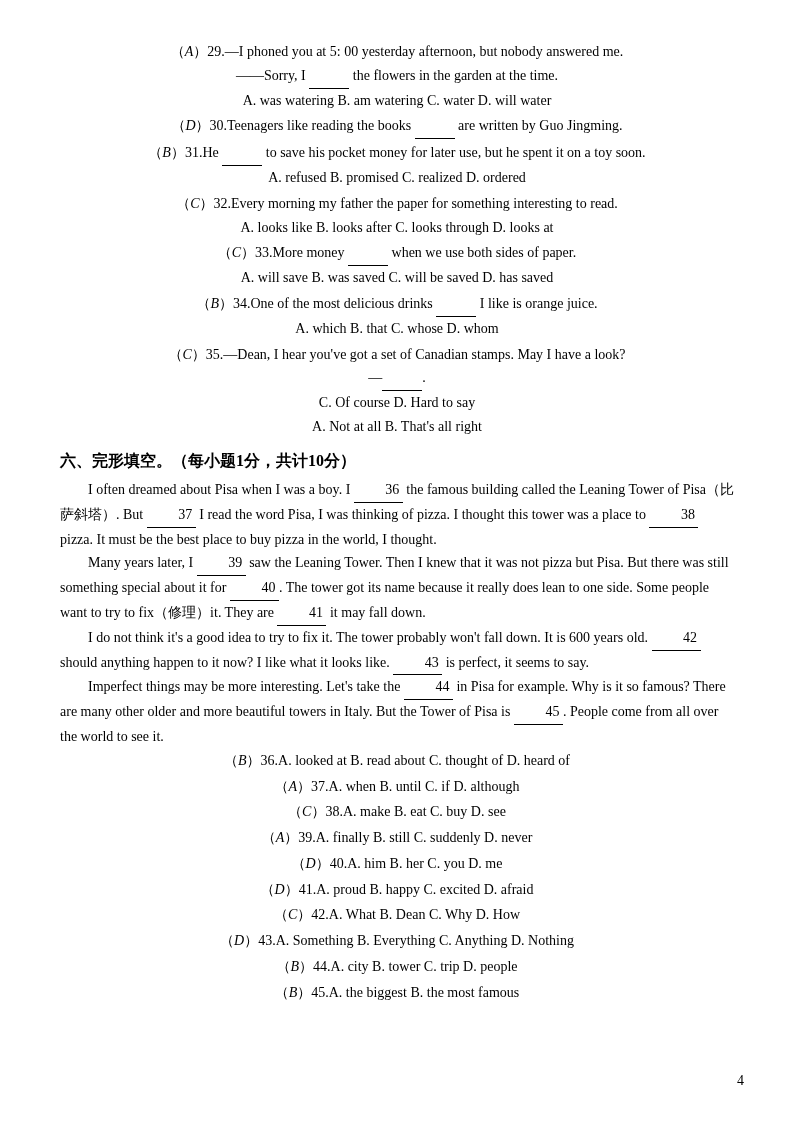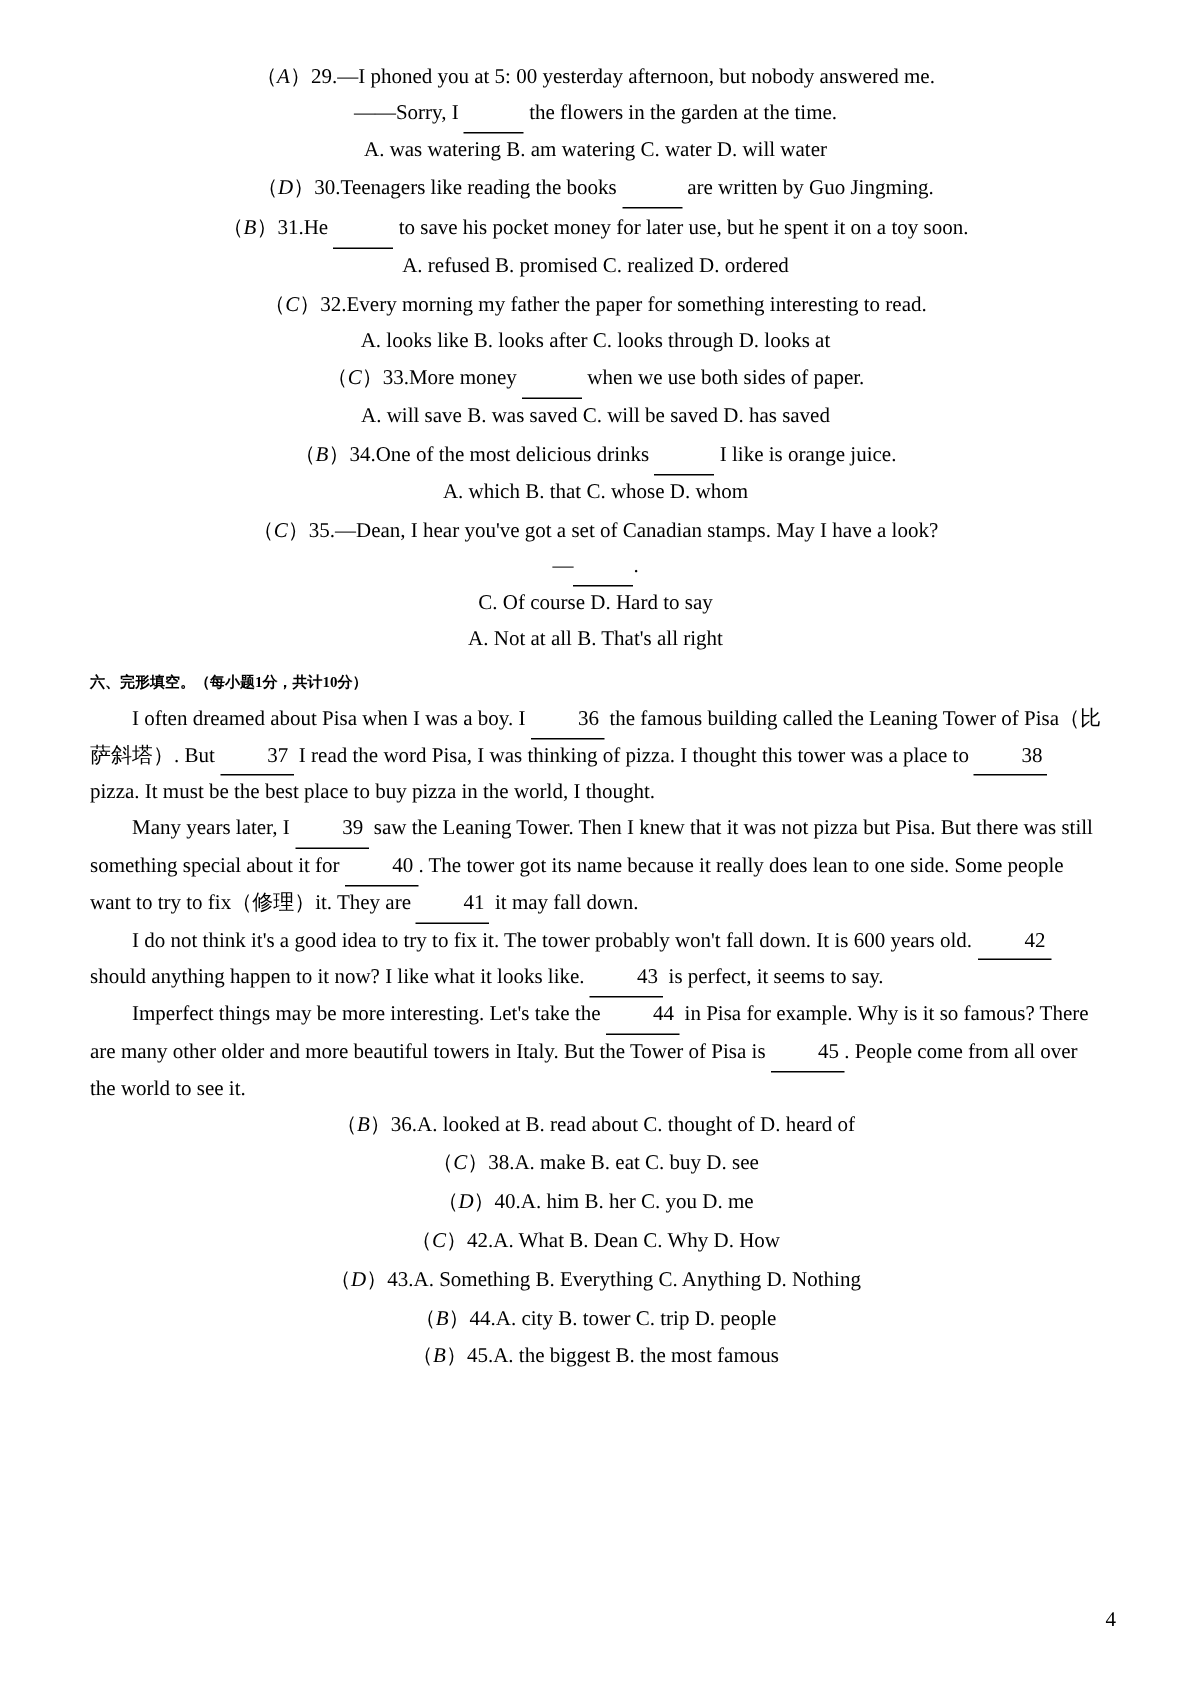--- a/index.html
+++ b/index.html
@@ -30,21 +30,21 @@
       border-bottom: 1px solid #000;
       min-width: 40px;
       text-align: center;
     }
     .choices-line {
       display: block;
       margin-left: 0;
     }
     .section-title {
       font-weight: bold;
-      font-size: 10px;
+      font-size: 16px;
       margin: 8px 0 4px 0;
     }
     .passage-indent {
       display: block;
       text-indent: 2em;
     }
     .page-number {
       position: absolute;
       bottom: 30px;
       right: 50px;
@@ -127,34 +127,49 @@
 </div>
 
 <div class="answers-section" style="margin-top:0;">
 
   <div class="question-block">
     <span class="line">
       （<span class="q-letter">B</span>）<span>36</span>.<span>A. looked at    B. read about    C. thought of    D. heard of</span>
     </span>
   </div>
 
+  <div class="question-block">
+    <span class="line">
+      （<span class="q-letter">A</span>）<span>37</span>.<span>A. when    B. until    C. if    D. although</span>
+    </span>
+  </div>
 
   <div class="question-block">
     <span class="line">
       （<span class="q-letter">C</span>）<span>38</span>.<span>A. make    B. eat    C. buy    D. see</span>
     </span>
   </div>
 
+  <div class="question-block">
+    <span class="line">
+      （<span class="q-letter">A</span>）<span>39</span>.<span>A. finally    B. still    C. suddenly    D. never</span>
+    </span>
+  </div>
 
   <div class="question-block">
     <span class="line">
       （<span class="q-letter">D</span>）<span>40</span>.<span>A. him    B. her    C. you    D. me</span>
     </span>
   </div>
 
+  <div class="question-block">
+    <span class="line">
+      （<span class="q-letter">D</span>）<span>41</span>.<span>A. proud    B. happy    C. excited    D. afraid</span>
+    </span>
+  </div>
 
   <div class="question-block">
     <span class="line">
       （<span class="q-letter">C</span>）<span>42</span>.<span>A. What    B. Dean    C. Why    D. How</span>
     </span>
   </div>
 
   <div class="question-block">
     <span class="line">
       （<span class="q-letter">D</span>）<span>43</span>.<span>A. Something    B. Everything    C. Anything    D. Nothing</span>

